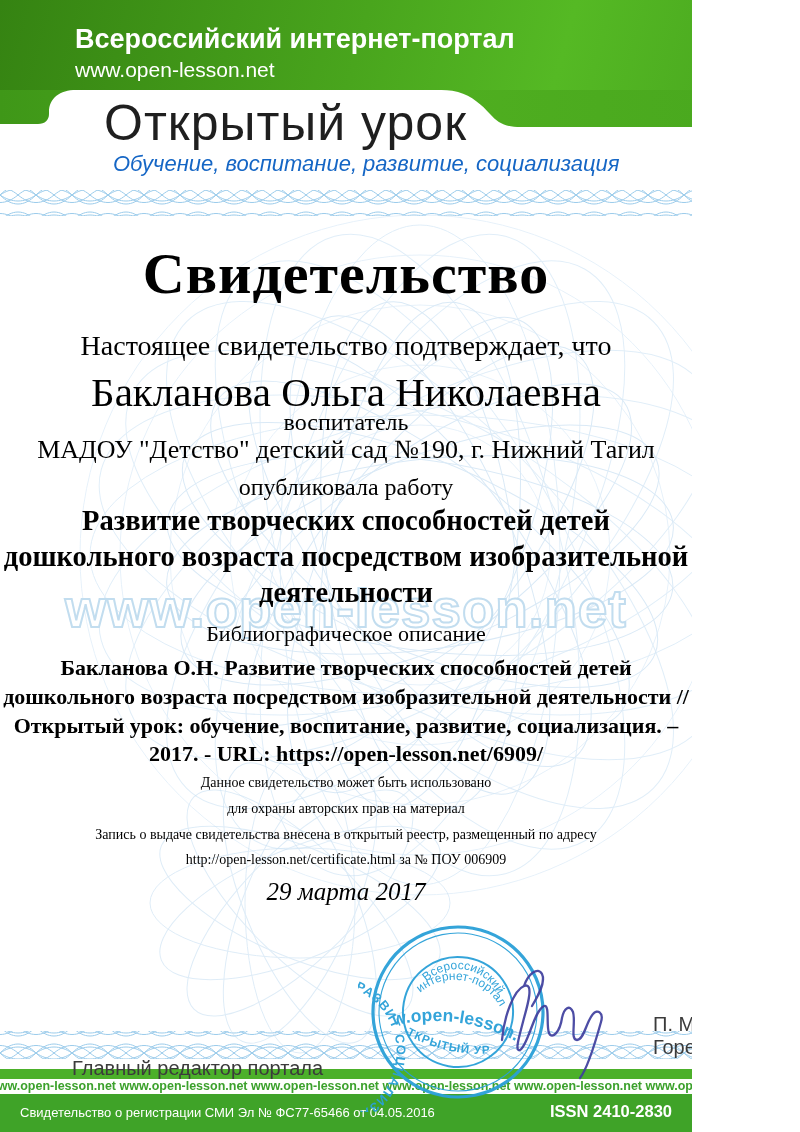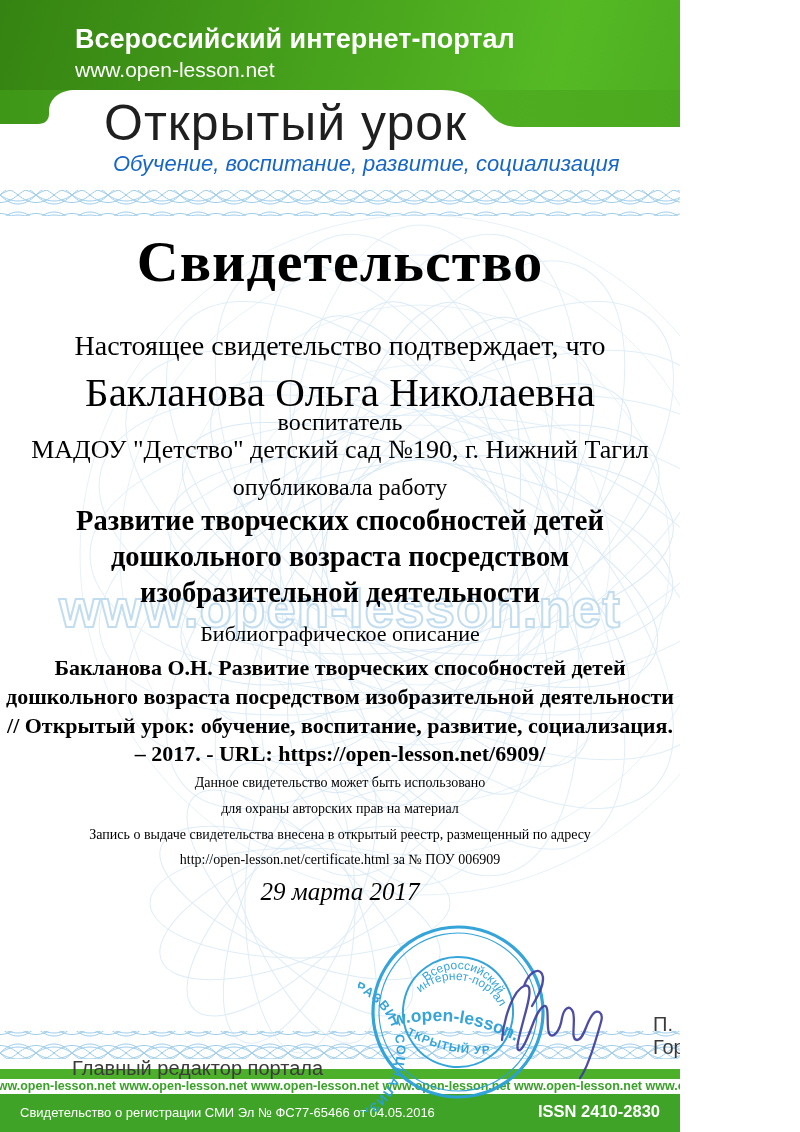--- a/index.html
+++ b/index.html
@@ -1,39 +1,39 @@
 <!DOCTYPE html>
 <html lang="ru"><head>
 <meta charset="utf-8">
 <title>Свидетельство</title>
 <style>
   html,body{margin:0;padding:0;}
   body{width:800px;height:1132px;overflow:hidden;background:#fff;}
   .page{position:relative;width:680px;height:1132px;background:#fff;overflow:hidden;
-        font-family:"Liberation Serif", serif;}
+        font-family:"Liberation Serif", serif;padding-left:12px;}
 
   
   .header-green{position:absolute;left:0;top:0;width:800px;height:90px;z-index:3;
     background:linear-gradient(105deg,#358312 0%,#49a51d 45%,#55b924 70%,#47a41e 100%);}
   .header-strip-svg{position:absolute;left:0;top:90px;width:800px;height:37px;z-index:3;}
   .portal-label{position:absolute;left:75px;top:24px;z-index:4;color:#fff;
     font-family:"Liberation Sans",sans-serif;font-weight:bold;font-size:27px;}
   .site-url{position:absolute;left:75px;top:58px;z-index:4;color:#fff;
     font-family:"Liberation Sans",sans-serif;font-size:21px;}
   .logo-title{position:absolute;left:104px;top:94px;z-index:4;color:#1f1f1f;
     font-family:"Liberation Sans",sans-serif;font-size:50px;font-weight:500;letter-spacing:1px;}
   .tagline{position:absolute;left:113px;top:151px;z-index:4;color:#1566c5;
     font-family:"Liberation Sans",sans-serif;font-style:italic;font-size:22px;font-weight:500;}
 
   
   .bg-svg{position:absolute;left:0;top:0;width:800px;height:1132px;z-index:1;pointer-events:none;}
 
   
   .cblock{position:absolute;left:0;right:0;text-align:center;z-index:5;color:#000;}
-  .cert-title{top:228px;font-size:58px;font-weight:bold;letter-spacing:1px;}
+  .cert-title{top:240px;font-size:58px;font-weight:bold;letter-spacing:1px;}
   .confirm-line{top:330px;font-size:28px;}
   .recipient-name{top:368px;font-size:41px;font-weight:normal;}
   .recipient-role{top:409px;font-size:24px;}
   .recipient-org{top:435px;font-size:26px;}
   .published-line{top:474px;font-size:24px;}
   .work-title{top:503px;font-size:28.5px;font-weight:bold;line-height:1.27;}
   .work-title span{display:inline-block;max-width:690px;}
   .watermark{top:578px;z-index:2;font-family:"Liberation Sans",sans-serif;font-weight:bold;
     font-size:53px;letter-spacing:1px;color:rgba(255,255,255,0.92);
     -webkit-text-stroke:2px #c2ddef;text-stroke:2px #c2ddef;}

